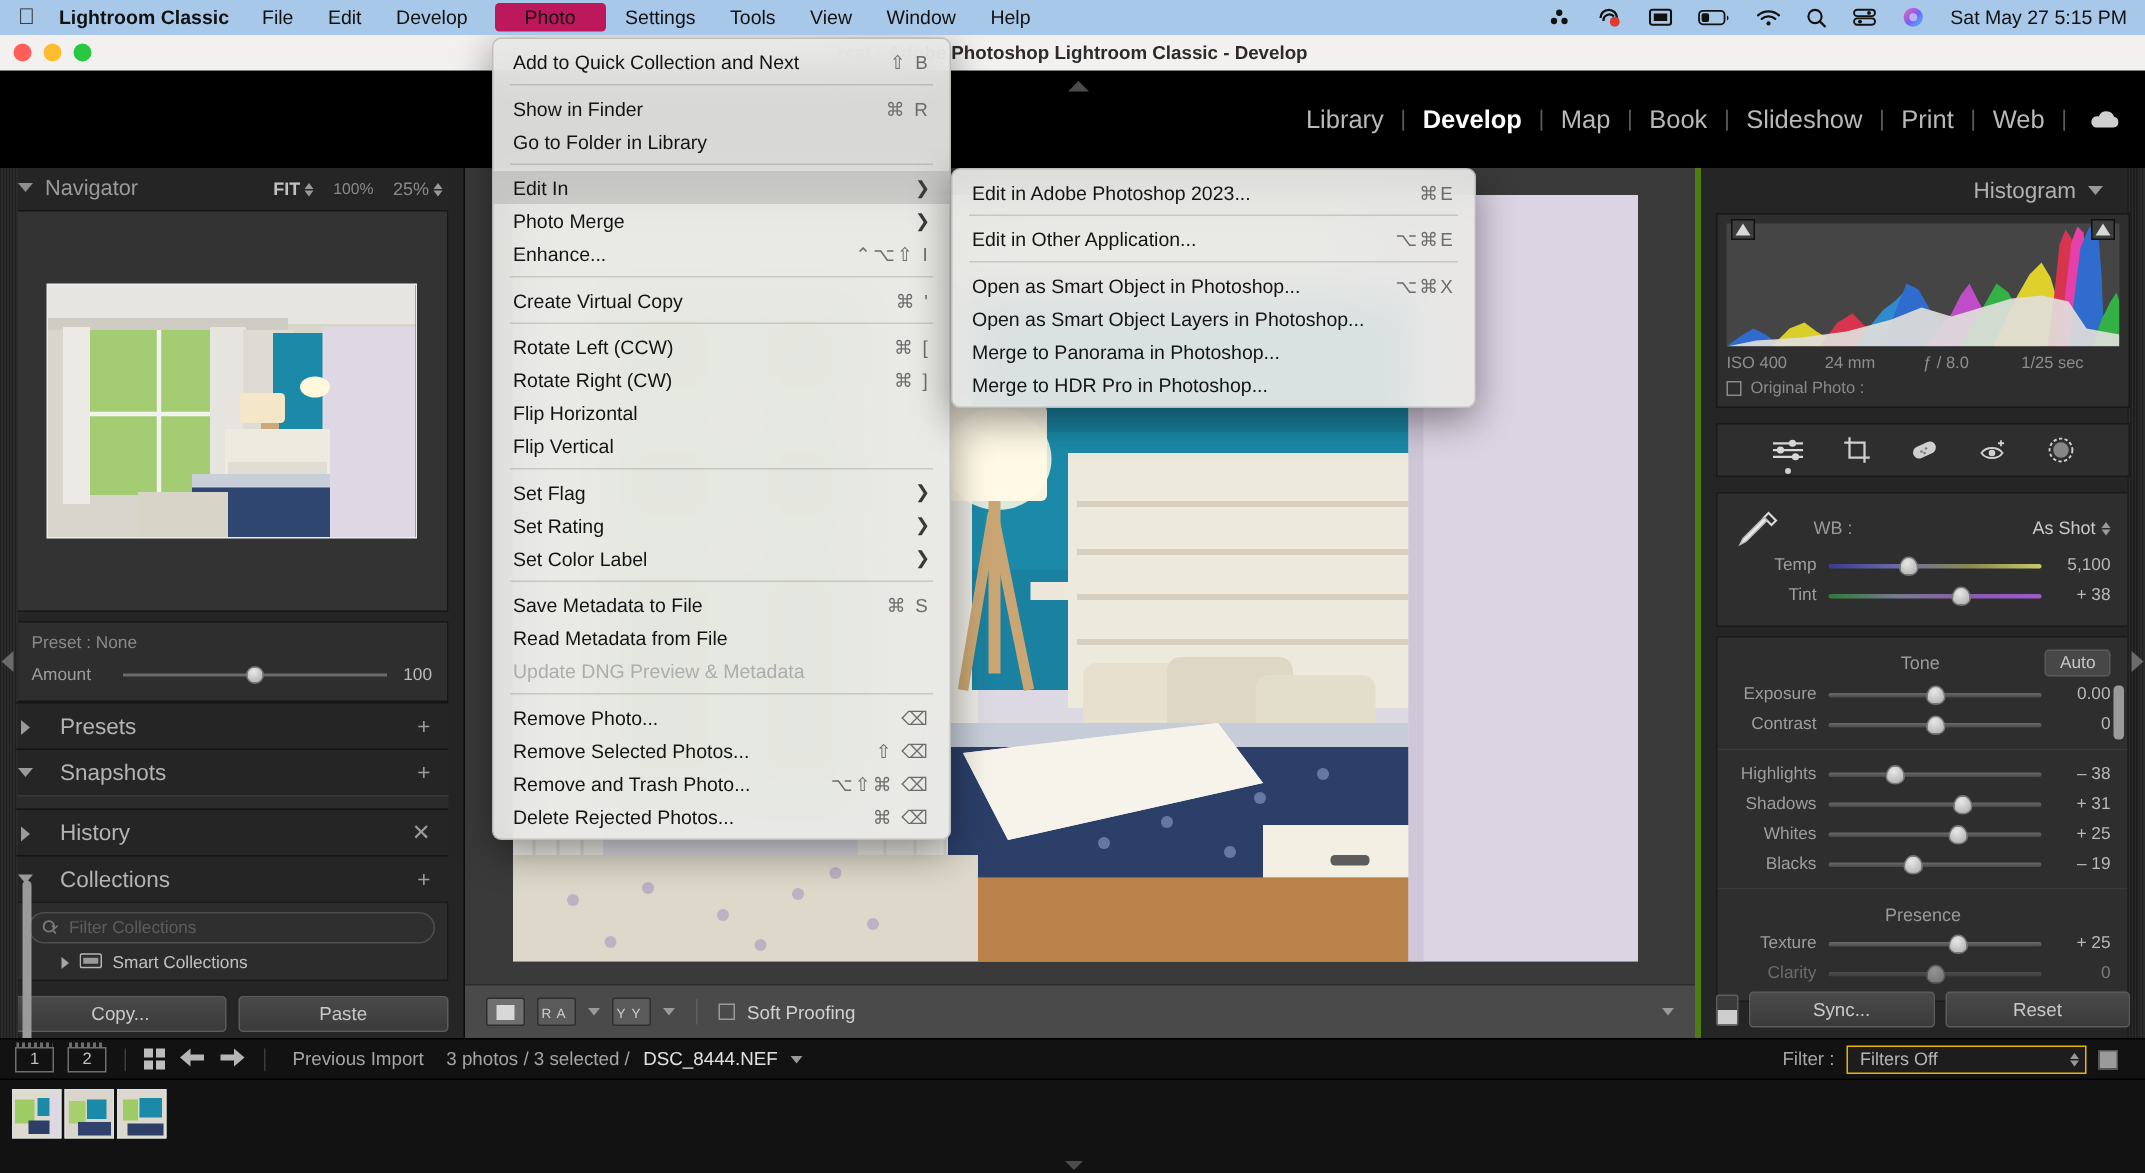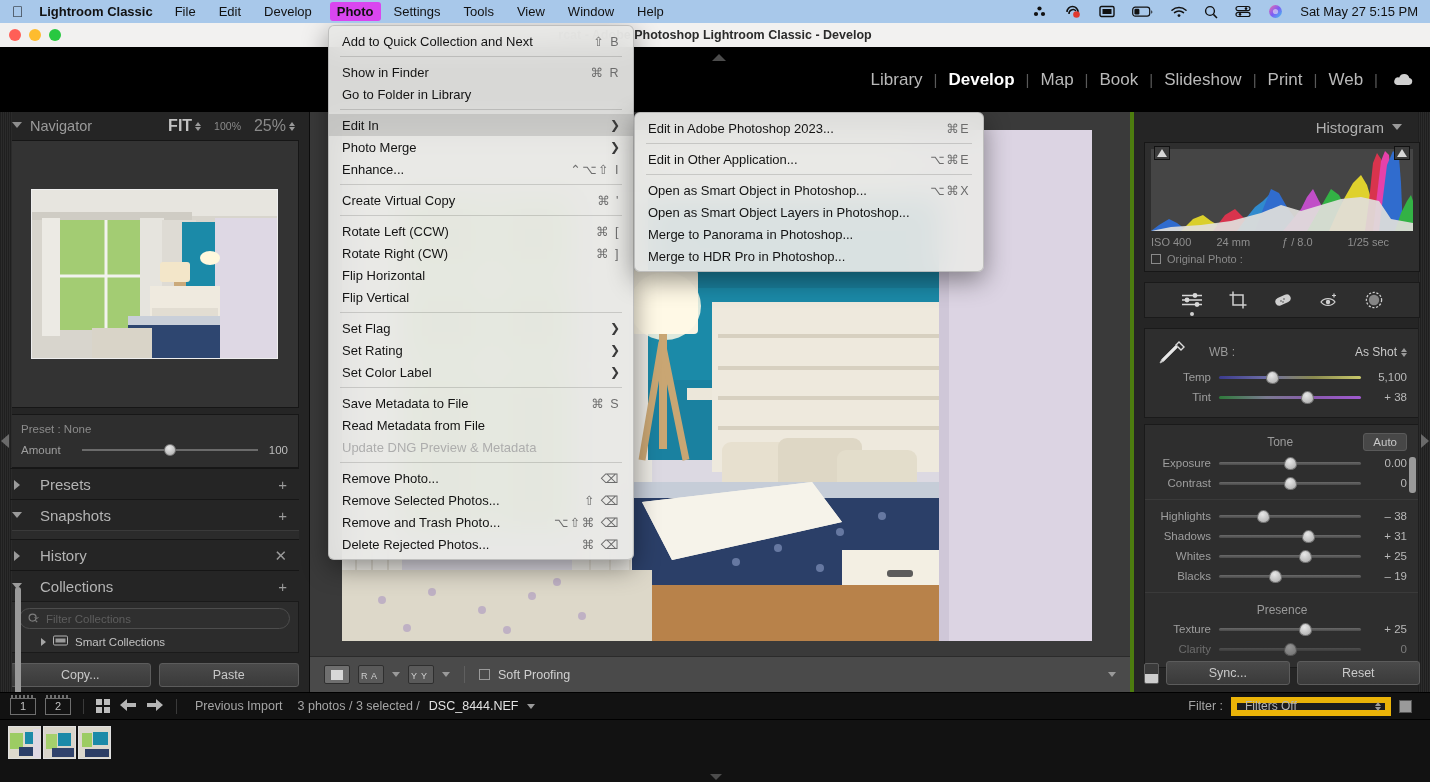--- a/index.html
+++ b/index.html
@@ -16,22 +16,22 @@
     position: absolute; top: 0; left: 0; width: 1430px; height: 23px;
     background: #a8c8ea;
     display: flex; align-items: center;
     font-size: 13px; color: #111;
     z-index: 60;
   }
   .macbar .apple { margin: 0 16px 0 12px; font-size: 15px; line-height: 1; }
   .macbar .app-name { font-weight: bold; margin-right: 22px; font-size: 13px; }
   .macbar .mi { margin-right: 23px; font-size: 13px; white-space: nowrap; }
   .macbar .mi.active {
-    background: #d946ef; margin-right: 13px; padding: 2px 7px;
-    border-radius: 3px; margin-left: -5px; font-weight: bold;
+    background: #be185d; margin-right: 13px; padding: 2px 20px;
+    border-radius: 3px; margin-left: -5px;
   }
   .macbar .right { margin-left: auto; display: flex; align-items: center; gap: 17px; padding-right: 12px; }
   .macbar .right .ic { display: flex; align-items: center; }
   .macbar .clock { font-size: 13px; white-space: nowrap; }
 
   
   .titlebar {
     position: absolute; top: 23px; left: 0; width: 1430px; height: 24px;
     background: #f2f1f0;
     display: flex; align-items: center;
@@ -92,21 +92,21 @@
     position: relative;
   }
   .panel-head .tw {
     position: absolute; left: 12px; top: 10px;
     width: 0; height: 0; border-left: 5px solid transparent;
     border-right: 5px solid transparent; border-top: 6px solid #8e8e8e;
   }
   .panel-head .right-ctl { margin-left: auto; display: flex; align-items: center; gap: 13px;
     font-size: 10.5px; color: #8a8a8a; }
   .navzoom { display: flex; align-items: center; gap: 3px; }
-  .navzoom .lbl { font-size: 16px; }
+  .navzoom .lbl { font-size: 12px; }
   .stepper { display: inline-flex; flex-direction: column; line-height: 0; gap: 1px; }
   .stepper i { width: 0; height: 0; border-left: 3px solid transparent;
     border-right: 3px solid transparent; display: block; }
   .stepper i.up { border-bottom: 4px solid #9a9a9a; }
   .stepper i.dn { border-top: 4px solid #9a9a9a; }
 
   .nav-well {
     margin: 0 10px; height: 268px; background: #333; border: 1px solid #161616;
     display: flex; align-items: center; justify-content: center; overflow: hidden;
   }
@@ -283,21 +283,21 @@
     align-items: center; justify-content: center; font-size: 11px; color: #c0c0c0;
     position: relative; }
   .fs-num::before { content: ''; position: absolute; top: -4px; left: 0; right: 0; height: 3px;
     background: repeating-linear-gradient(to right,#6e6e6e 0 2px,transparent 2px 4px); }
   .grid-ic { display: grid; grid-template-columns: 6px 6px; grid-gap: 2px; }
   .grid-ic i { width: 6px; height: 6px; background: #bdbdbd; }
   .fs-sep { width: 1px; height: 15px; background: #3a3a3a; margin: 0 3px; }
   .fs-text { margin-left: 6px; white-space: nowrap; }
   .fs-file { color: #e2e2e2; }
   .fs-right { margin-left: auto; display: flex; align-items: center; gap: 8px; padding-right: 8px; }
-  .filter-sel { background: #1d1d1d; border: 6px solid #eab308; width: 160px; height: 19px;
+  .filter-sel { background: #1d1d1d; border: 1px solid #eab308; width: 160px; height: 19px;
     display: flex; align-items: center; padding: 0 4px 0 8px; color: #b5b5b5; font-size: 12px; }
   .filter-sel .sp { margin-left: auto; }
   .fs-toggle { width: 13px; height: 13px; background: #9a9a9a; border: 1px solid #555; }
   .thumbs { display: flex; gap: 2px; padding: 6px 8px; }
   .thumb { width: 33px; height: 33px; background: #2e2e2e; border: 1px solid #3d3d3d;
     position: relative; overflow: hidden; }
   .thumb.sel { background: #d0d0d0; border-color: #e0e0e0; }
   .fs-bottom-tri { position: absolute; bottom: 2px; left: 710px;
     width: 0; height: 0; border-left: 6px solid transparent;
     border-right: 6px solid transparent; border-top: 6px solid #4c4c4c; }

